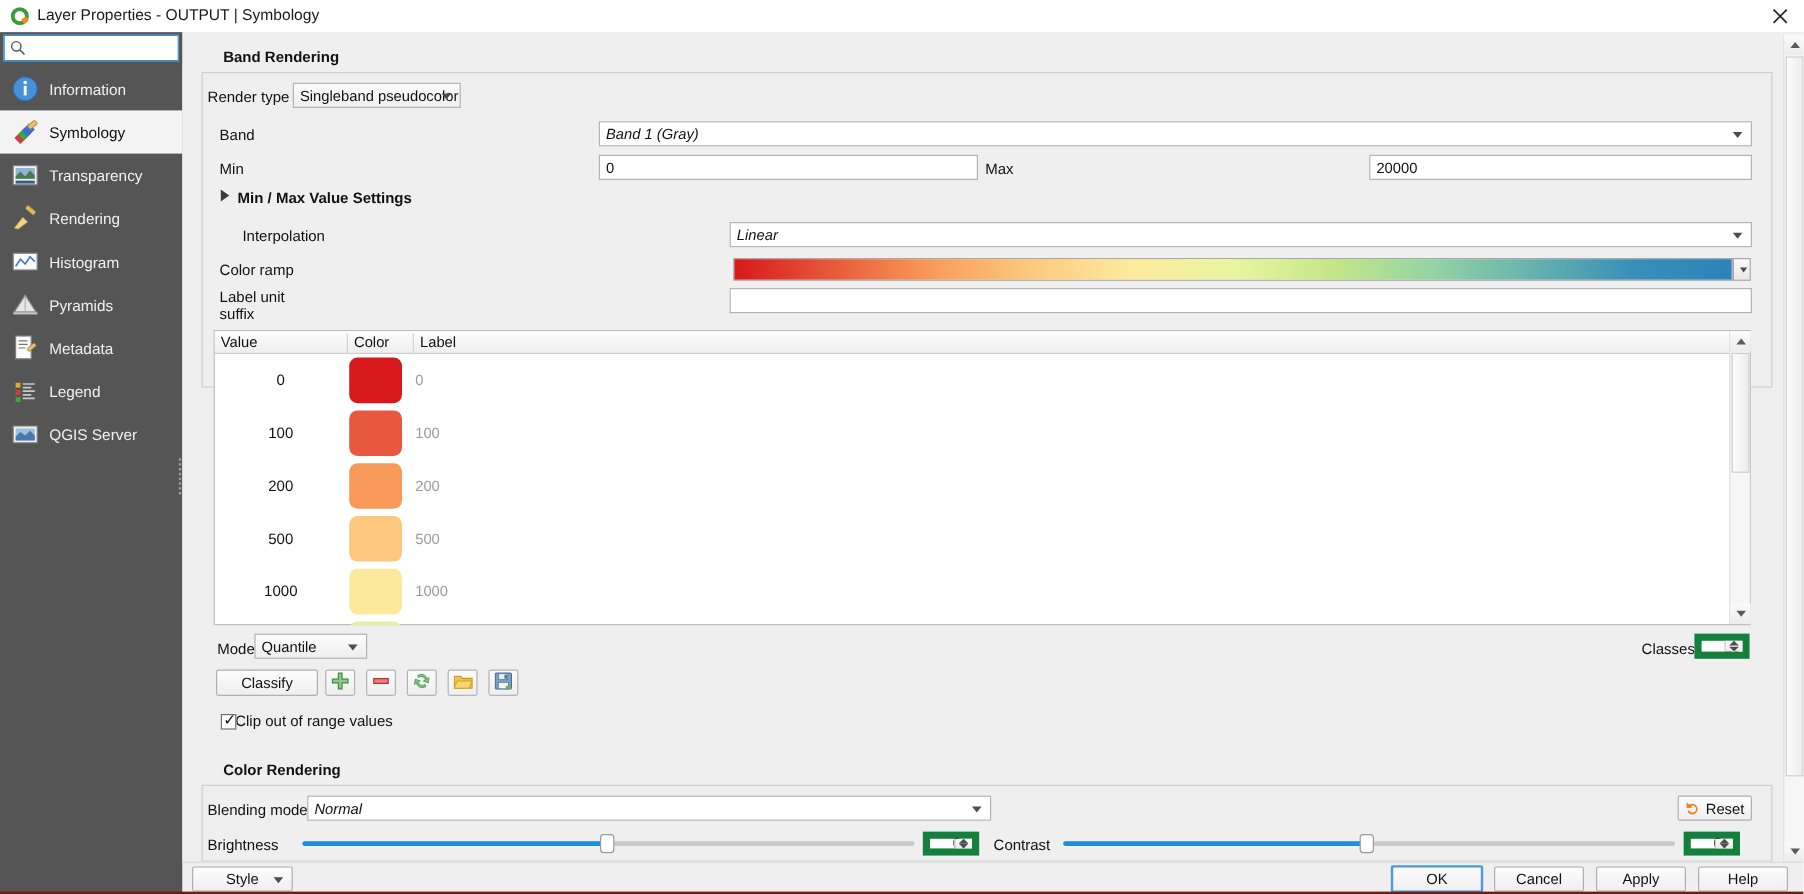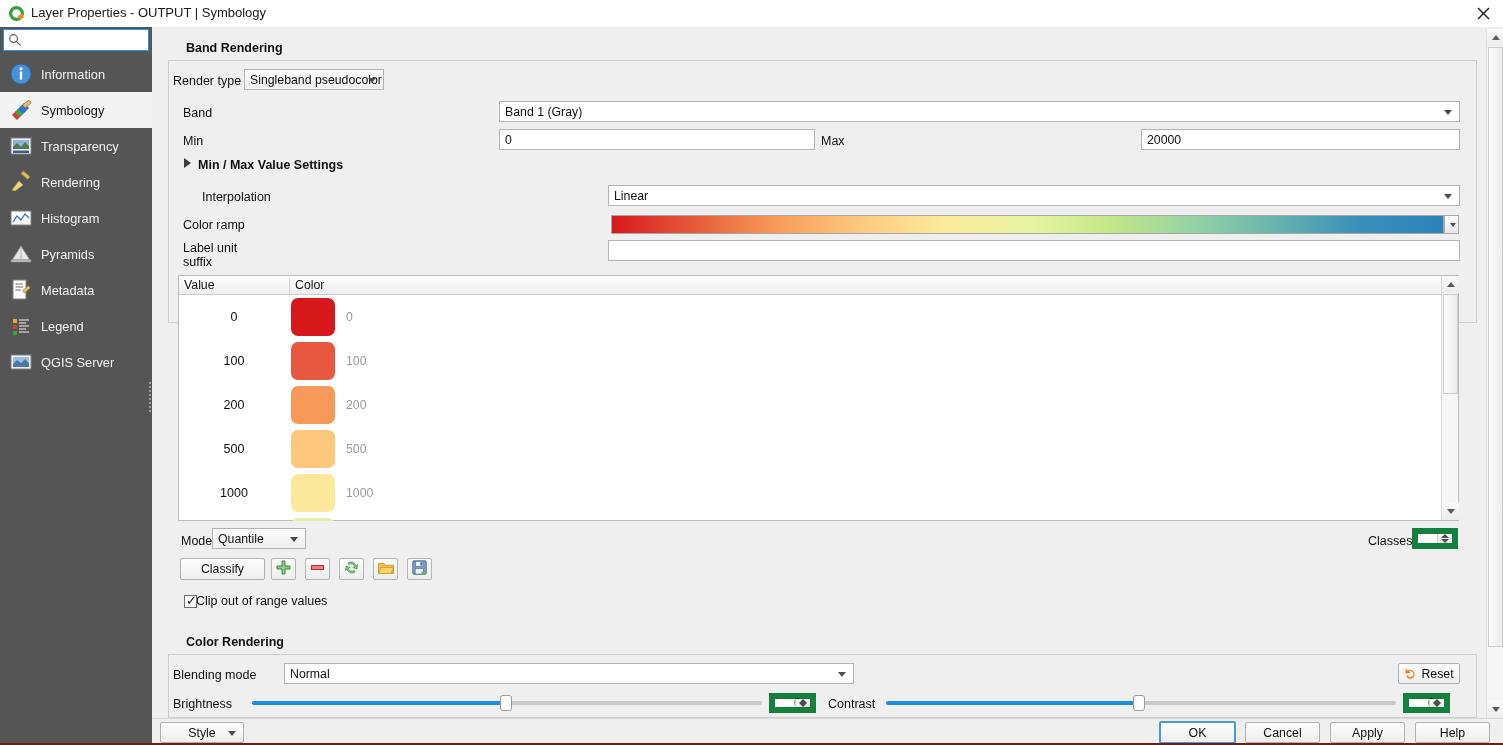--- a/index.html
+++ b/index.html
@@ -112,21 +112,21 @@
     font-size: 12.3px; color: #111;
     display: flex; align-items: center; padding-left: 5px;
   }
   .combo {
     position: absolute; background: linear-gradient(to bottom,#fbfbfb,#efefef);
     border: 1px solid #b4b4b4; box-sizing: border-box;
     font-size: 12.3px; color: #111;
     display: flex; align-items: center; padding-left: 5px;
     cursor: pointer;
   }
-  .combo.white { background: #ffffff; }
+  .combo.white { background: #ffffff; font-style: italic; }
   .combo-arrow {
     position: absolute; right: 7px; top: 50%; margin-top: -2px;
     width: 0; height: 0;
     border-left: 4.5px solid transparent; border-right: 4.5px solid transparent;
     border-top: 5px solid #4d4d4d;
   }
   .btn {
     position: absolute;
     background: linear-gradient(to bottom,#fcfcfc,#efefef);
     border: 1px solid #b0b0b0; box-sizing: border-box;
@@ -539,21 +539,21 @@
   </div>
 
   <div class="lbl" style="left:44px; top:567px;">Clip out of range values</div>
 
   <div class="tri down" style="left:17px; top:640px;"></div>
   <div class="sect-header" style="left:34px; top:608px;">Color Rendering</div>
 
   <div class="panel" style="left:16px; top:627px; width:1307px; height:62px;"></div>
 
   <div class="lbl" style="left:21px; top:641px;">Blending mode</div>
-  <div class="combo white" style="left:104px; top:636px; width:570px; height:21px;margin-left:28px;">
+  <div class="combo white" style="left:104px; top:636px; width:570px; height:21px;">
     <span>Normal</span>
     <span class="combo-arrow"></span>
   </div>
 
   <div class="btn" style="left:1246px; top:636px; width:62px; height:21px;">
     <span style="margin-right:4px; display:flex;">
       <svg width="13" height="12" viewBox="0 0 13 12">
         <path d="M4 2.5 A4.4 4.4 0 1 1 2.2 8 L3.8 7.2 A2.9 2.9 0 1 0 5 3.7 L6.6 5 L1.6 5.6 L1.4 0.8 Z" fill="#ef7d22"></path>
       </svg>
     </span>
@@ -593,20 +593,21 @@
   <div id="ramp-grad" style="background: linear-gradient(to right, rgb(215, 25, 28) 0%, rgb(231, 91, 58) 10%, rgb(248, 157, 89) 20%, rgb(253, 201, 128) 30%, rgb(253, 235, 157) 40%, rgb(233, 245, 162) 50%, rgb(196, 230, 135) 60%, rgb(148, 211, 164) 70%, rgb(102, 179, 174) 80%, rgb(58, 143, 185) 90%, rgb(43, 131, 186) 100%);"></div>
 </div>
 <div id="ramp-drop">
   <span class="combo-arrow"></span>
 </div>
 
 <div id="table-wrap">
   <div id="table-head">
     <div class="th" style="left:0px; width:110px;">Value</div>
     <div class="th sep" style="left:110px; width:55px;">Color</div>
+    <div class="th sep" style="left:165px; width:400px;">Label</div>
   </div>
   <div id="table-body">
       <div class="trow">
         <div class="cell-value">0</div>
         <div class="cell-color" style="background: rgb(215, 25, 28);"></div>
         <div class="cell-label">0</div>
       </div>
       <div class="trow">
         <div class="cell-value">100</div>
         <div class="cell-color" style="background: rgb(232, 87, 63);"></div>

